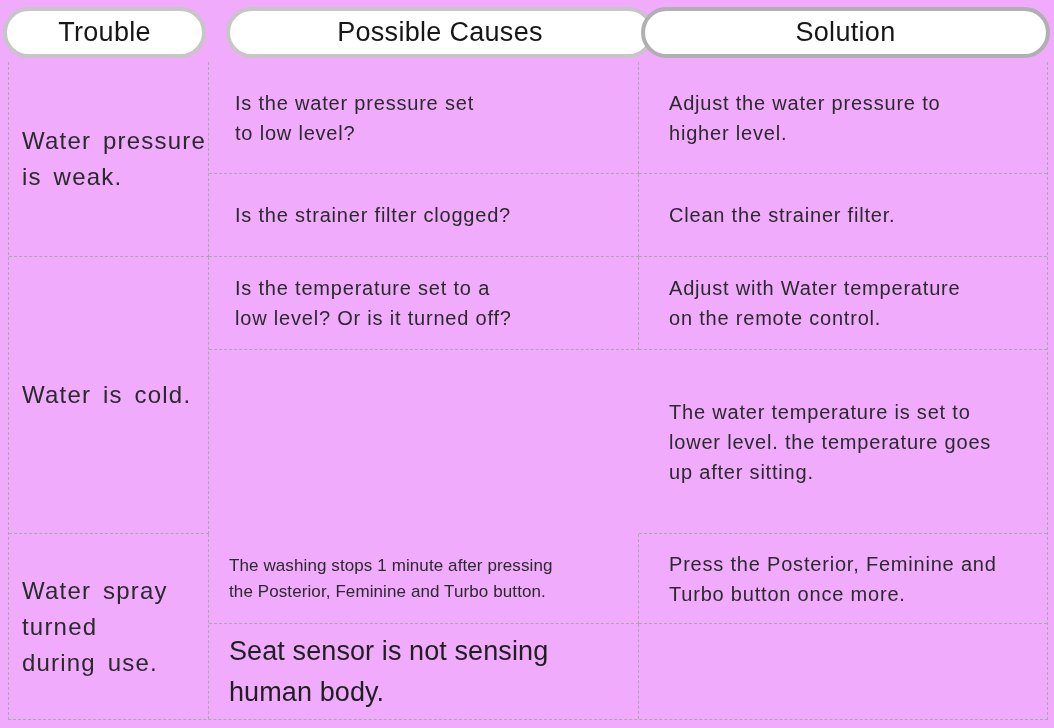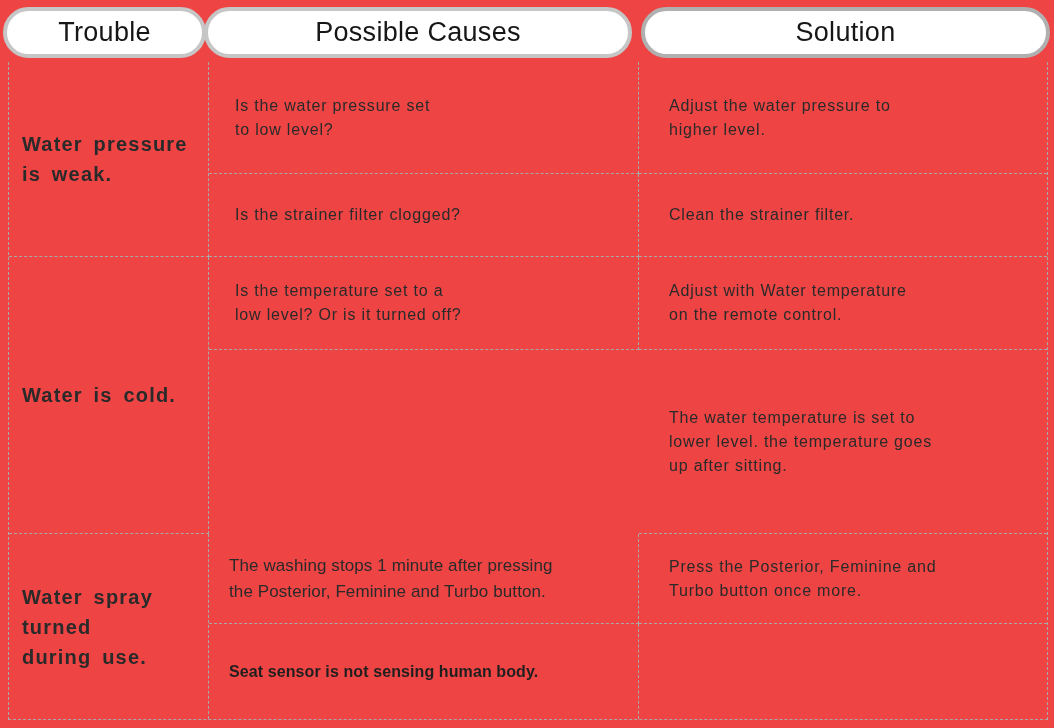--- a/index.html
+++ b/index.html
@@ -3,55 +3,55 @@
 <meta charset="utf-8">
 <style>
   :root{
     --dash:#a9a9a9;
     --pill-border:#c6c6c6;
     --pill-border-dark:#b0b0b0;
     --text:#2a2a2a;
   }
   html,body{margin:0;padding:0;background:#ffffff;}
   .page{
-    position:relative;width:1054px;height:728px;background:#ef4444;overflow:hidden;
+    position:relative;width:1054px;height:728px;background:#f0abfc;overflow:hidden;
     font-family:"Liberation Sans", sans-serif;color:var(--text);
   }
   
   .pill{
     position:absolute;top:7px;height:51px;box-sizing:border-box;
     background:#fff;border:4px solid var(--pill-border);border-radius:28px;
     display:flex;align-items:center;justify-content:center;
     font-size:27px;color:#161616;letter-spacing:0.3px;
   }
   .pill.trouble{left:3px;width:203px;}
-  .pill.causes{left:204px;width:428px;}
+  .pill.causes{left:226px;width:428px;}
   .pill.solution{left:641px;width:409px;border-color:var(--pill-border-dark);}
   
   .tbody{
     position:absolute;left:8px;top:62px;width:1040px;height:658px;box-sizing:border-box;
     border:1px dashed var(--dash);border-top:none;
     display:grid;
     grid-template-columns:200px 430px 1fr;
     grid-template-rows:112px 83px 93px 184px 90px 1fr;
   }
   .cell{
     box-sizing:border-box;display:flex;align-items:center;
     white-space:pre-line;line-height:1.5;
   }
   .c-trouble{grid-column:1;border-right:1px dashed var(--dash);padding-left:13px;
-             font-size:20px;letter-spacing:1.2px;word-spacing:4px;font-weight:bold;}
+             font-size:24px;letter-spacing:1.2px;word-spacing:4px;}
   .c-cause{grid-column:2;border-right:1px dashed var(--dash);padding-left:26px;}
   .c-solution{grid-column:3;padding-left:30px;}
   .r1{grid-row:1}.r2{grid-row:2}.r3{grid-row:3}.r4{grid-row:4}.r5{grid-row:5}.r6{grid-row:6}
   .t1{grid-row:1/3}.t2{grid-row:3/5}.t3{grid-row:5/7}
   .bb{border-bottom:1px dashed var(--dash);}
-  .txt-std{font-size:16px;letter-spacing:0.8px;}
+  .txt-std{font-size:20px;letter-spacing:0.8px;}
   .txt-narrow{font-size:17px;letter-spacing:0.1px;padding-left:20px;}
-  .txt-seat{font-size:16px;letter-spacing:0.1px;font-weight:700;color:#1f1f1f;padding-left:20px;}
+  .txt-seat{font-size:27px;letter-spacing:0.1px;font-weight:400;color:#1f1f1f;padding-left:20px;}
 </style>
 </head>
 <body>
 
 <div class="page">
 
   <div class="pill trouble">
     <span>Trouble</span>
   </div>
   <div class="pill causes">

